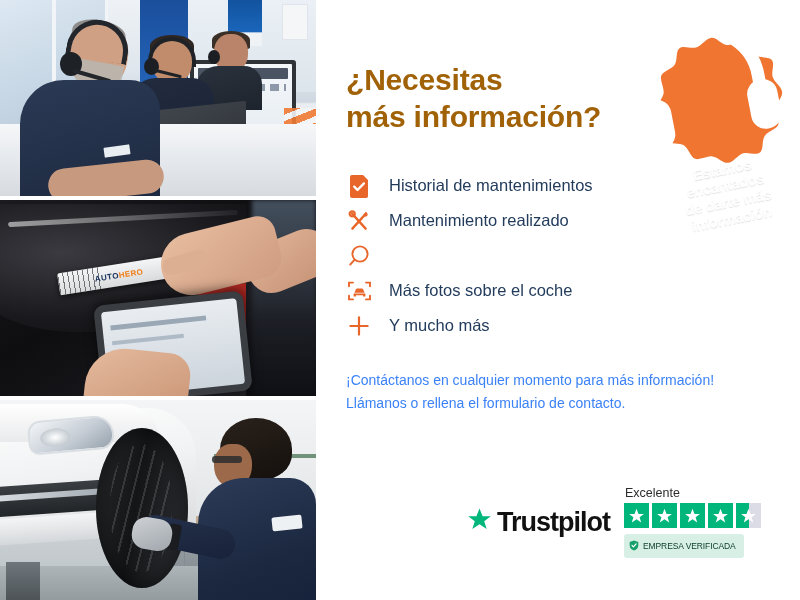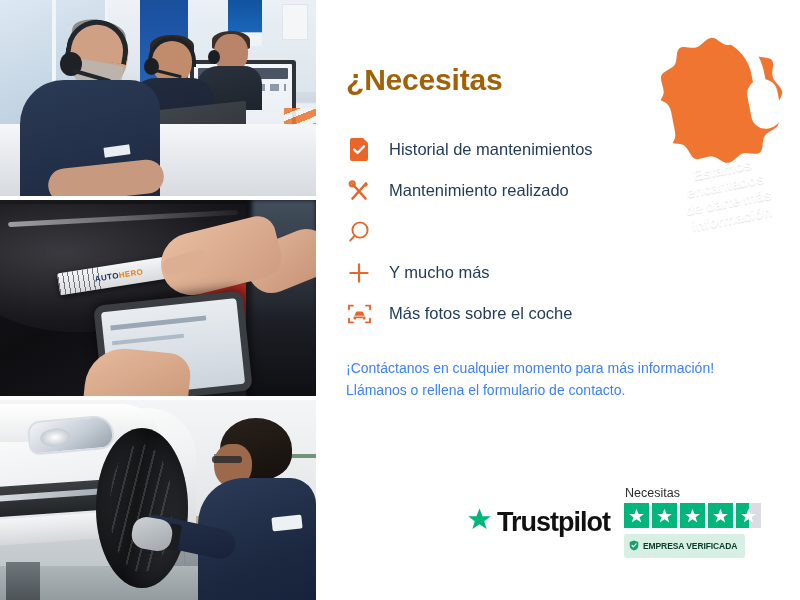--- a/index.html
+++ b/index.html
@@ -466,21 +466,21 @@
     width:120px;
     letter-spacing:-0.2px;
     text-shadow:0 1px 1px rgba(0,0,0,.12);
   }
 
   
   #features {
     margin-top: 38px;
     display: flex;
     flex-direction: column;
-    gap: 15px;
+    gap: 9px;
   }
   .feature {
     display: flex;
     align-items: center;
     gap: 17px;
   }
   .feature-icon {
     width: 26px; height: 26px;
     flex: 0 0 26px;
     display: flex; align-items: center; justify-content: center;
@@ -538,21 +538,21 @@
   .tp-star svg { position: relative; z-index: 2; }
   #tp-verified {
     margin-top: 3px;
     display: inline-flex; align-items: center; gap: 4px;
     background: #d7efe4;
     border-radius: 3px;
     padding: 3px 8px 3px 5px;
   }
   #tp-verified-label {
     font-size: 8.5px;
-    font-weight: 700;
+    font-weight: 400;
     color: #0a3c2c;
     letter-spacing: -0.1px;
   }
 </style>
 </head>
 <body>
 
 <div id="card">
 
   <div id="photo-column">
@@ -651,20 +651,21 @@
         <div class="glove"></div>
       </div>
     </div>
 
   </div>
 
   <div id="content">
 
     <h1 id="heading">
       <span>¿Necesitas</span><br>
+      <span>más información?</span>
     </h1>
 
     <div id="badge">
       <svg viewBox="0 0 200 200" aria-hidden="true">
         <path fill="#ef7530" d="M100 4
           c7 0 13 9 20 10 7 1 16-6 22-4 6 2 8 13 14 17 6 4 17 1 21 6 4 5-1 15 1 21 2 7 11 12 12 19 1 7-7 13-8 20-1 7 5 16 3 22-2 6-13 8-17 14-4 6-1 17-6 21-5 4-15-1-21 1-7 2-12 11-19 12-7 1-13-7-20-8-7-1-16 5-22 3-6-2-8-13-14-17-6-4-17-1-21-6-4-5 1-15-1-21-2-7-11-12-12-19-1-7 7-13 8-20 1-7-5-16-3-22 2-6 13-8 17-14 4-6 1-17 6-21 5-4 15 1 21-1 7-2 12-11 19-12z"></path>
       </svg>
       <div class="badge-inner">
         <span class="headset-icon">
           <svg width="26" height="22" viewBox="0 0 26 22" aria-hidden="true">
@@ -710,64 +711,64 @@
         <span class="feature-icon">
           <svg width="24" height="24" viewBox="0 0 24 24" aria-hidden="true">
             <circle cx="13" cy="10" r="7.6" fill="none" stroke="#e8662a" stroke-width="1.9"></circle>
             <path d="M7.4 15.8 L3.2 20.6" fill="none" stroke="#e8662a" stroke-width="1.9" stroke-linecap="round"></path>
           </svg>
         </span>
       </div>
 
       <div class="feature">
         <span class="feature-icon">
-          <svg width="24" height="24" viewBox="0 0 24 24" aria-hidden="true">
-            <g stroke="#e8662a" stroke-width="2.2" stroke-linecap="round">
-              <path d="M12 3.4 V20.6"></path>
-              <path d="M3.4 12 H20.6"></path>
-            </g>
-          </svg>
-        </span>
-        <span class="feature-label">Y mucho más</span>
-      </div>
-
-      <div class="feature">
-        <span class="feature-icon">
           <svg width="25" height="24" viewBox="0 0 25 24" aria-hidden="true">
             <g fill="none" stroke="#e8662a" stroke-width="1.9" stroke-linecap="round">
               <path d="M2 7.2V3.6h4"></path>
               <path d="M23 7.2V3.6h-4"></path>
               <path d="M2 16.8v3.6h4"></path>
               <path d="M23 16.8v3.6h-4"></path>
             </g>
             <path d="M6.6 14.6h11.8v2.3a.6.6 0 0 1-.6.6h-1.2a.6.6 0 0 1-.6-.6v-.6H9v.6a.6.6 0 0 1-.6.6H7.2a.6.6 0 0 1-.6-.6z" fill="#e8662a"></path>
             <path d="M7.4 13.8l1.5-3.5a1.3 1.3 0 0 1 1.2-.8h4.8a1.3 1.3 0 0 1 1.2.8l1.5 3.5z" fill="#e8662a"></path>
           </svg>
         </span>
         <span class="feature-label">Más fotos sobre el coche</span>
       </div>
 
+      <div class="feature">
+        <span class="feature-icon">
+          <svg width="24" height="24" viewBox="0 0 24 24" aria-hidden="true">
+            <g stroke="#e8662a" stroke-width="2.2" stroke-linecap="round">
+              <path d="M12 3.4 V20.6"></path>
+              <path d="M3.4 12 H20.6"></path>
+            </g>
+          </svg>
+        </span>
+        <span class="feature-label">Y mucho más</span>
+      </div>
+
     </div>
 
     <div id="contact">
       <div>¡Contáctanos en cualquier momento para más información!</div>
       <div>Llámanos o rellena el formulario de contacto.</div>
     </div>
 
     <div id="trustpilot">
       <div id="tp-logo">
         <span>
           <svg width="27" height="26" viewBox="0 0 27 26" aria-hidden="true">
             <path d="M13.5 1.6 16.6 9.3h8.2l-6.6 4.9 2.5 7.9-7.2-4.9-7.2 4.9 2.5-7.9L2.2 9.3h8.2z" fill="#00b67a"></path>
           </svg>
         </span>
         <span class="tp-name">Trustpilot</span>
       </div>
       <div id="tp-rating">
-        <span id="tp-excelente">Necesitas</span>
+        <span id="tp-excelente">Excelente</span>
         <div id="tp-stars">
           <span class="tp-star">
             <svg width="17" height="16" viewBox="0 0 17 16" aria-hidden="true">
                 <path d="M8.5 0.8 10.5 5.9h5.4l-4.3 3.3 1.6 5.2-4.7-3.2-4.7 3.2 1.6-5.2L1.1 5.9h5.4z" fill="#ffffff"></path>
               </svg>
           </span>
           <span class="tp-star">
             <svg width="17" height="16" viewBox="0 0 17 16" aria-hidden="true">
                 <path d="M8.5 0.8 10.5 5.9h5.4l-4.3 3.3 1.6 5.2-4.7-3.2-4.7 3.2 1.6-5.2L1.1 5.9h5.4z" fill="#ffffff"></path>
               </svg>

